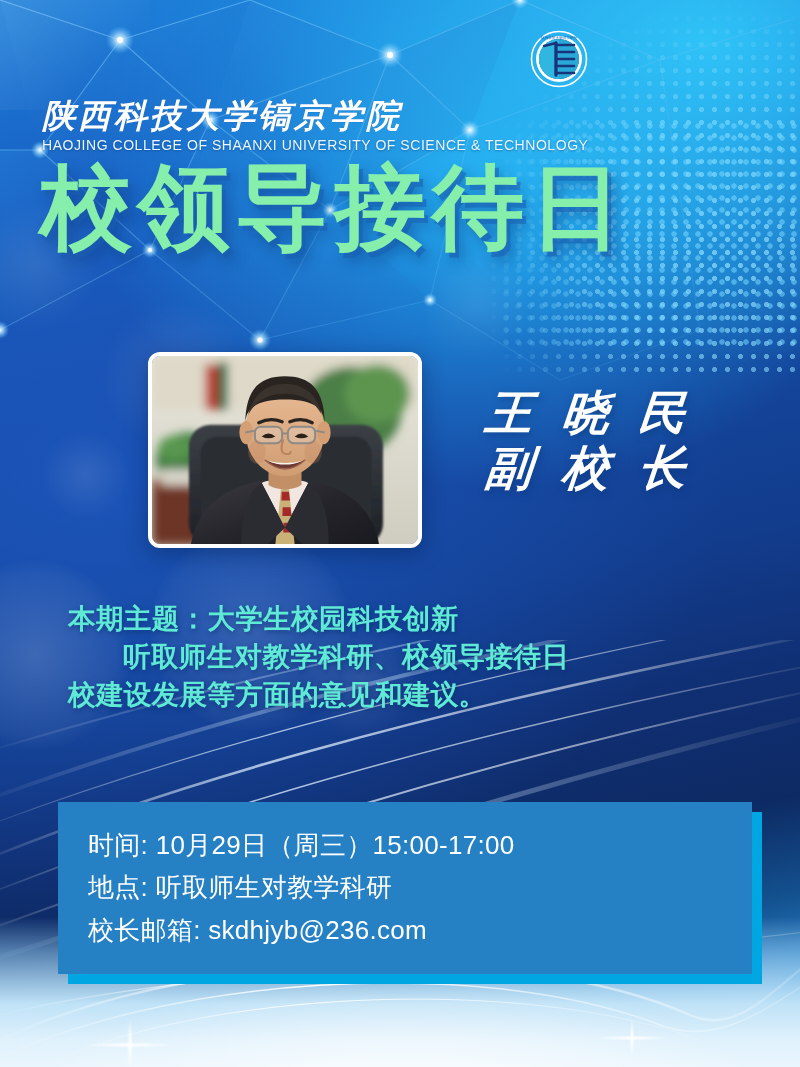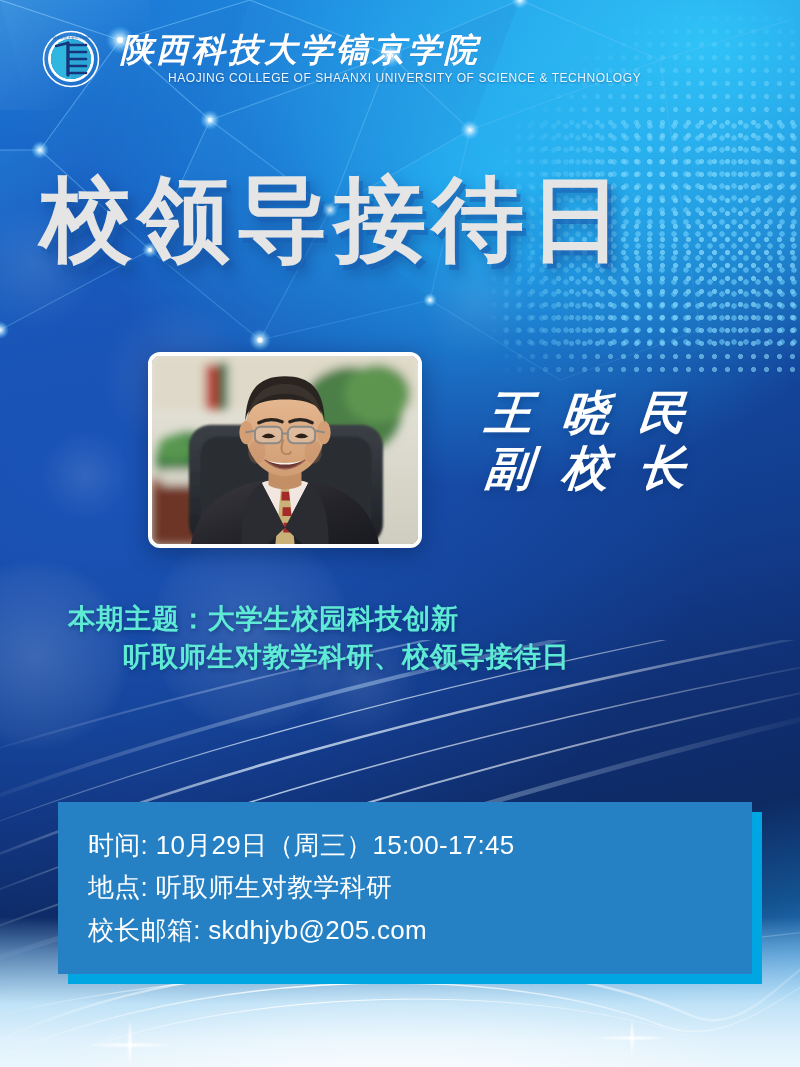--- a/index.html
+++ b/index.html
@@ -58,52 +58,51 @@
   
   .bokeh{position:absolute;border-radius:50%;pointer-events:none;}
 
   
   .streaks{position:absolute;left:0;top:640px;width:800px;height:330px;}
   .streaks-bottom{position:absolute;left:0;top:920px;width:800px;height:147px;}
 
   
   .header{
     position:absolute;top:30px;left:42px;
-    display:flex;align-items:flex-start;gap:20px;
+    display:flex;align-items:flex-end;gap:8px;
     z-index:6;
+    flex-direction:column;
   }
   .logo-mark{
     width:58px;height:58px;flex:0 0 58px;position:relative;
   }
   .logo-text{display:flex;flex-direction:column;gap:1px;}
   .logo-cn{
     height:40px;display:block;
   }
   .logo-en{
-    font-size:12px;letter-spacing:.55px;color:#eaf6ff;
+    font-size:14px;letter-spacing:.55px;color:#eaf6ff;
     font-weight:500;white-space:nowrap;
     text-shadow:0 1px 2px rgba(10,50,110,.45);
-    margin-left:48px;
   }
 
   
   .main-title{
     position:absolute;top:161px;left:0;width:668px;
     text-align:center;
     font-family:"Liberation Sans","DejaVu Sans",sans-serif;
     font-size:92px;line-height:1;
     font-weight:700;
-    color:#e5e5e5;
+    color:#86efac;
     letter-spacing:6px;
     z-index:6;
     text-shadow:
        4px 5px 0 rgba(25,92,176,.55),
        7px 9px 14px rgba(10,50,120,.45);
     white-space:nowrap;
-    margin-top:12px;
   }
 
   
   .photo-frame{
     position:absolute;left:148px;top:352px;width:274px;height:196px;
     border:4px solid #ffffff;border-radius:12px;
     box-shadow:0 6px 22px rgba(5,30,80,.45);
     overflow:hidden;background:#6d7a7e;z-index:6;
   }
   .photo-svg{display:block;width:100%;height:100%;}
@@ -411,22 +410,23 @@
   </div>
 
   <div class="name-block">
     <div class="name-line">王 晓 民</div>
     <div class="name-line">副 校 长</div>
   </div>
 
   <div class="body-text">
     <div>本期主题：大学生校园科技创新</div>
     <div class="indent">听取师生对教学科研、校领导接待日</div>
+    <div>校建设发展等方面的意见和建议。</div>
   </div>
 
   <div class="info-shadow"></div>
   <div class="info-box">
-    <div class="info-line">时间: 10月29日（周三）15:00-17:45</div>
+    <div class="info-line">时间: 10月29日（周三）15:00-17:00</div>
     <div class="info-line">地点: 听取师生对教学科研</div>
-    <div class="info-line">校长邮箱: skdhjyb@205.com</div>
+    <div class="info-line">校长邮箱: skdhjyb@236.com</div>
   </div>
 
 </div>
 
 </body></html>

